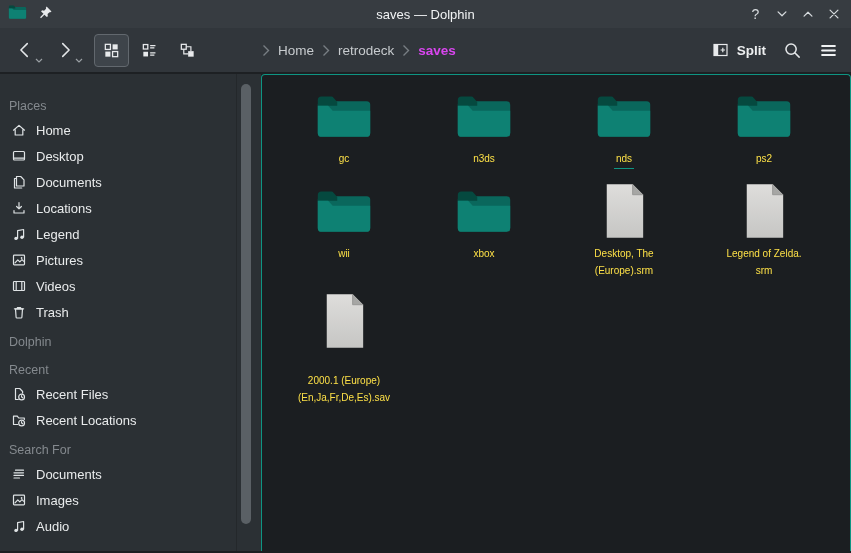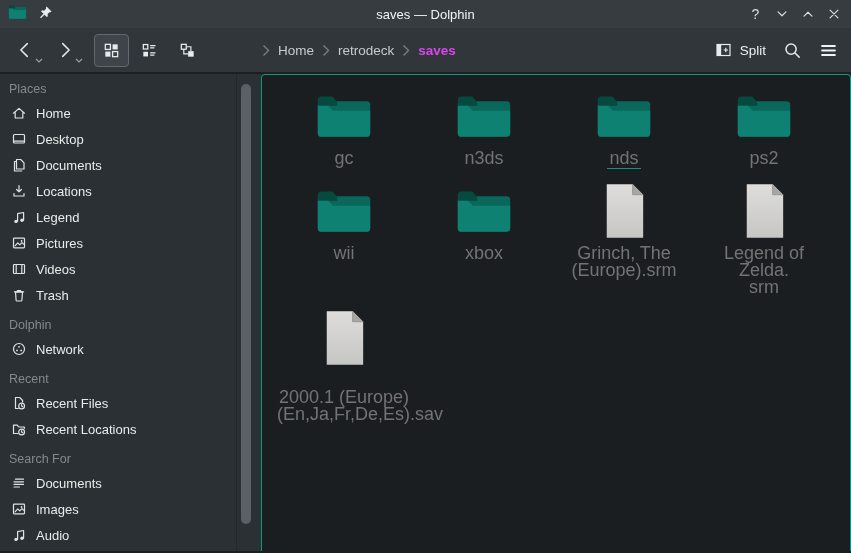--- a/index.html
+++ b/index.html
@@ -23,38 +23,38 @@
   .nav-caret{position:absolute;right:-5px;bottom:0px;line-height:0;}
   .viewmodes{display:flex;gap:3px;margin-left:16px;}
   .viewmode-btn{width:35px;height:33px;border-radius:4px;display:flex;align-items:center;
     justify-content:center;border:1px solid transparent;}
   .viewmode-btn.selected{background:#3e444a;border-color:#62686e;}
   .breadcrumb{position:absolute;left:262px;top:0;height:100%;display:flex;align-items:center;
     gap:8px;font-size:13.5px;color:#c7cbce;}
   .crumb{cursor:default;}
   .crumb.current{font-weight:bold;color:#d946ef;}
   .chev{line-height:0;display:flex;}
-  .toolbar-right{margin-left:auto;display:flex;align-items:center;gap:17px;padding-right:13px;}
+  .toolbar-right{margin-left:auto;display:flex;align-items:center;gap:17px;padding-right:13px;font-weight:bold;}
   .split-btn{display:flex;gap:8px;align-items:center;color:#edeff0;font-size:13.5px;}
   
   .body{display:flex;height:477px;}
-  .sidebar{width:237px;background:var(--sidebar,#2b3034);padding-top:4px;font-size:13px;
+  .sidebar{width:237px;background:var(--sidebar,#2b3034);padding-top:21px;font-size:13px;
     color:#e9ebec;overflow:hidden;border-right:1px solid #24282b;flex:none;}
   .side-header{height:22px;line-height:22px;padding-left:9px;color:#84898e;font-size:12.5px;}
   .side-section + .side-section{margin-top:6px;}
   .side-item{height:26px;display:flex;align-items:center;gap:9px;padding-left:10px;cursor:default;}
   .side-item .sicon{width:17px;height:16px;display:flex;align-items:center;justify-content:center;line-height:0;}
   .scroll-gutter{width:24px;background:var(--sidebar,#2b3034);position:relative;flex:none;}
   .scroll-thumb{position:absolute;left:4px;top:10px;width:10px;height:440px;border-radius:5px;background:#5a6065;}
   .view{flex:1;border:1px solid var(--accent,#0e9583);border-bottom:none;
     border-radius:4px 4px 0 0;background:var(--view-bg,#1b1e21);overflow:hidden;}
   .grid{display:grid;grid-template-columns:repeat(4,140px);row-gap:12px;padding:11px 8px 0 12px;}
   .cell{display:flex;flex-direction:column;align-items:center;cursor:default;}
   .icon-box{height:60px;display:flex;align-items:center;justify-content:center;line-height:0;}
-  .cell-label{margin-top:4px;font-size:18px;line-height:17px;color:#737373;text-align:center;
+  .cell-label{margin-top:4px;font-size:10px;line-height:17px;color:#fde047;text-align:center;
     max-width:134px;}
   .cell-label .ln{display:inline-block;}
   .cell-label .hov{border-bottom:1.5px solid var(--accent,#0e9583);padding:0 2px 1px;}
   .hidden-defs{position:absolute;width:0;height:0;}
 </style>
 </head>
 <body>
 
 <svg class="hidden-defs" aria-hidden="true">
   <defs>
@@ -277,31 +277,20 @@
               <svg width="16" height="16" viewBox="0 0 16 16">
                 <path d="M4.5 4.8h7l-.6 8.4a.9.9 0 0 1-.9.8H6a.9.9 0 0 1-.9-.8z" stroke="#dfe3e5" stroke-width="1.2" fill="none" stroke-linecap="round" stroke-linejoin="round"></path>
                 <path d="M6.4 4.8V3.6h3.2v1.2M3.4 4.8h9.2" stroke="#dfe3e5" stroke-width="1.2" fill="none" stroke-linecap="round" stroke-linejoin="round"></path>
               </svg>
             </span>
             <span>Trash</span>
           </div>
         </div>
         <div class="side-section">
           <div class="side-header">Dolphin</div>
-          <div class="side-item">
-            <span class="sicon">
-              <svg width="16" height="16" viewBox="0 0 16 16">
-                <circle cx="8" cy="8" r="5.5" stroke="#dfe3e5" stroke-width="1.2" fill="none" stroke-linecap="round" stroke-linejoin="round"></circle>
-                <circle cx="8" cy="5.8" r="0.9" fill="#dfe3e5"></circle>
-                <circle cx="6" cy="9.4" r="0.9" fill="#dfe3e5"></circle>
-                <circle cx="10.1" cy="9.4" r="0.9" fill="#dfe3e5"></circle>
-              </svg>
-            </span>
-            <span>Network</span>
-          </div>
         </div>
         <div class="side-section">
           <div class="side-header">Recent</div>
           <div class="side-item">
             <span class="sicon">
               <svg width="16" height="16" viewBox="0 0 16 16">
                 <path d="M4.5 2.5h4.2l2.9 3v1.6M4.5 2.5v11h2.8" stroke="#dfe3e5" stroke-width="1.2" fill="none" stroke-linecap="round" stroke-linejoin="round"></path>
                 <circle cx="10.6" cy="11" r="2.9" stroke="#dfe3e5" stroke-width="1.2" fill="none" stroke-linecap="round" stroke-linejoin="round"></circle>
                 <path d="M10.6 9.7v1.4l1.1.7" stroke="#dfe3e5" stroke-width="1.2" fill="none" stroke-linecap="round" stroke-linejoin="round"></path>
               </svg>
@@ -417,21 +406,21 @@
             <div class="cell-label"><span class="ln">xbox</span></div>
           </div>
           <div class="cell" title="Grinch, The (Europe).srm">
             <div class="icon-box">
               <svg width="46" height="58" viewBox="0 0 48 60">
                 <path d="M6 2h27l11 11v45H6z" fill="url(#fileGrad)"></path>
                 <path d="M33 2l11 11H33z" fill="#a6a6a4"></path>
                 <path d="M33 2v11h11" fill="none" stroke="#969694" stroke-width="1"></path>
               </svg>
             </div>
-            <div class="cell-label"><span class="ln">Grinch, The</span><br><span class="ln">(Europe).srm</span></div>
+            <div class="cell-label"><span class="ln">Desktop, The</span><br><span class="ln">(Europe).srm</span></div>
           </div>
           <div class="cell" title="Legend of Zelda.srm">
             <div class="icon-box">
               <svg width="46" height="58" viewBox="0 0 48 60">
                 <path d="M6 2h27l11 11v45H6z" fill="url(#fileGrad)"></path>
                 <path d="M33 2l11 11H33z" fill="#a6a6a4"></path>
                 <path d="M33 2v11h11" fill="none" stroke="#969694" stroke-width="1"></path>
               </svg>
             </div>
             <div class="cell-label"><span class="ln">Legend of Zelda.</span><br><span class="ln">srm</span></div>

